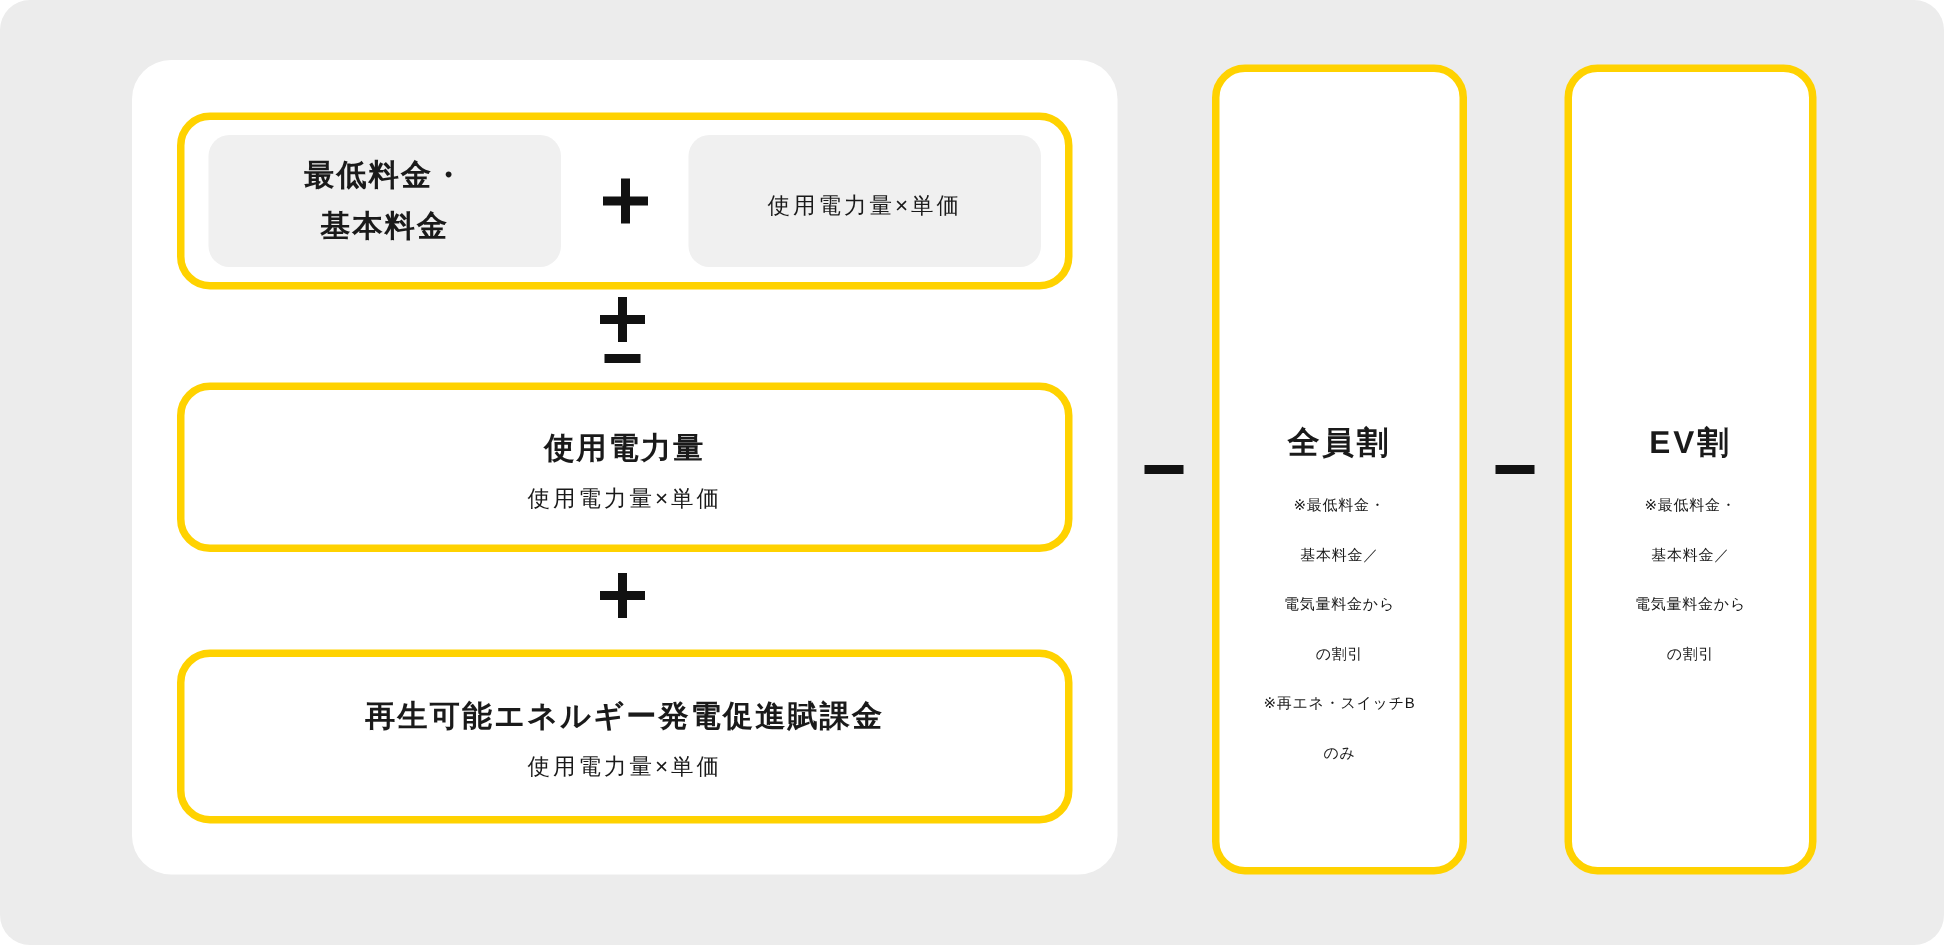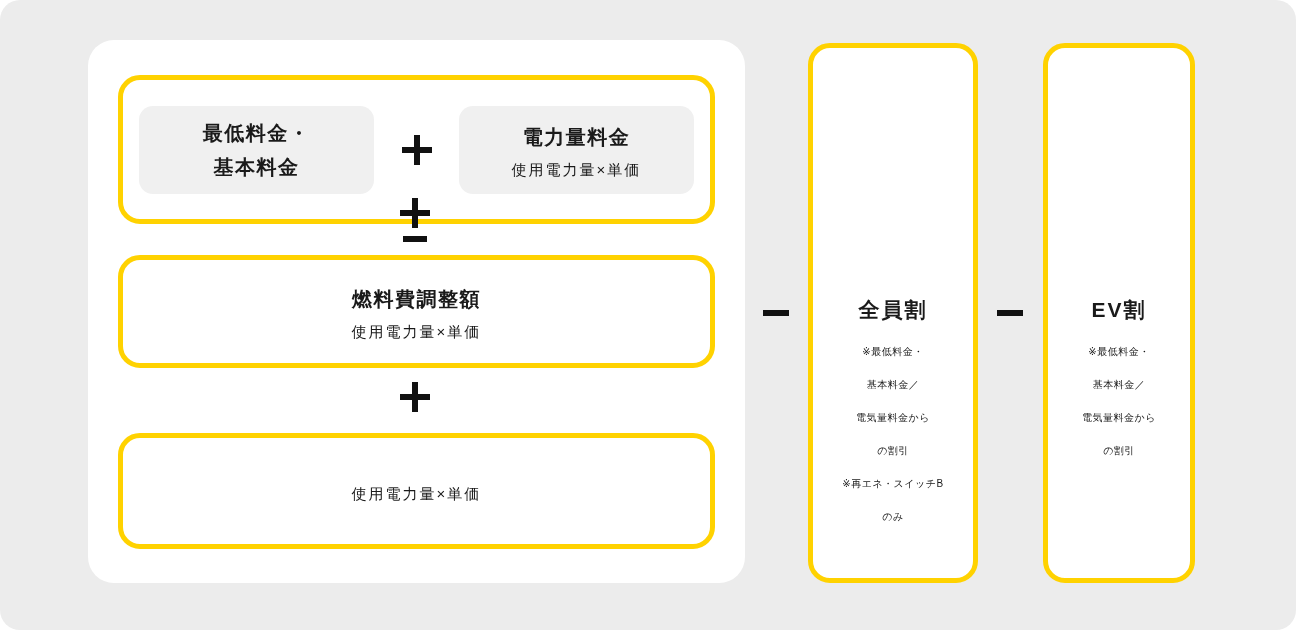--- a/index.html
+++ b/index.html
@@ -1,81 +1,81 @@
 <!DOCTYPE html>
 <html lang="ja"><head>
 <meta charset="utf-8">
 <style>
   html,body{margin:0;padding:0;background:#ffffff;}
   body{width:1296px;height:630px;font-family:"Liberation Sans","DejaVu Sans",sans-serif;color:#1a1a1a;}
   .canvas{position:relative;width:1296px;height:630px;background:#ffffff;overflow:hidden;}
   .bg-card{position:absolute;inset:0;background:#ececec;border-radius:20px;}
   .panel{position:absolute;left:88px;top:40px;width:657px;height:543px;background:#ffffff;border-radius:26px;}
   .ybox{position:absolute;box-sizing:border-box;border:5px solid #ffd200;border-radius:22px;background:#ffffff;}
-  .ybox1{left:30px;top:35px;width:597px;height:149px;display:flex;align-items:center;justify-content:space-between;padding:0 16px;box-sizing:border-box;}
+  .ybox1{left:30px;top:35px;width:597px;height:118px;display:flex;align-items:center;justify-content:space-between;padding:0 16px;box-sizing:border-box;}
   .ybox2{left:30px;top:215px;width:597px;height:113px;}
   .ybox3{left:30px;top:393px;width:597px;height:116px;}
   .vcenter{display:flex;flex-direction:column;align-items:center;justify-content:center;height:100%;}
   .gray-box{width:235px;height:88px;background:#f0f0f0;border-radius:14px;display:flex;flex-direction:column;align-items:center;justify-content:center;}
   .box-title{font-size:20px;font-weight:700;letter-spacing:1.5px;line-height:34px;text-align:center;white-space:pre-line;}
   .box-sub{font-size:15px;letter-spacing:2px;text-align:center;margin-top:7px;}
   
   .plus{position:relative;width:30px;height:30px;flex:0 0 auto;}
   .plus::before{content:"";position:absolute;left:0;top:12px;width:30px;height:6px;background:#111;}
   .plus::after{content:"";position:absolute;left:12px;top:0;width:6px;height:30px;background:#111;}
   .minus-bar{width:26px;height:6px;background:#111;}
   .pm-stack{position:absolute;left:312px;top:158px;width:30px;display:flex;flex-direction:column;align-items:center;}
   .pm-stack .minus-bar{margin-top:8px;width:24px;}
   .plus-mid{position:absolute;left:312px;top:342px;}
   .minus-sep{position:absolute;top:310px;}
   .minus-sep1{left:763px;}
   .minus-sep2{left:997px;}
   
   .tallbox{position:absolute;top:43px;height:540px;box-sizing:border-box;border:5px solid #ffd200;border-radius:22px;background:#ffffff;padding:233px 6px 0 6px;display:flex;flex-direction:column;align-items:center;}
   .tall1{left:808px;width:170px;}
-  .tall2{left:1043px;width:152px;}
-  .tall-title{font-size:21px;font-weight:700;letter-spacing:2px;line-height:30px;text-align:center;margin-top:14px;}
+  .tall2{left:1043px;width:168px;}
+  .tall-title{font-size:21px;font-weight:700;letter-spacing:2px;line-height:30px;text-align:center;}
   .tall-notes{margin-top:10px;font-size:10px;letter-spacing:0.5px;line-height:33px;text-align:center;white-space:pre-line;}
 </style>
 </head>
 <body>
 
 <div class="canvas">
   <div class="bg-card"></div>
 
   <div class="panel">
 
     <div class="ybox ybox1">
       <div class="gray-box">
         <div class="box-title">最低料金・
 基本料金</div>
       </div>
       <div class="plus" aria-label="＋"></div>
       <div class="gray-box">
-        <div class="box-title">電力量料金</div>
         <div class="box-sub">使用電力量×単価</div>
       </div>
     </div>
 
     <div class="pm-stack" aria-label="±">
       <div class="plus"></div>
       <div class="minus-bar"></div>
     </div>
 
     <div class="ybox ybox2">
       <div class="vcenter">
-        <div class="box-title">燃料費調整額</div>
+        <div class="box-title">使用電力量</div>
         <div class="box-sub">使用電力量×単価</div>
       </div>
     </div>
 
     <div class="plus plus-mid" aria-label="＋"></div>
 
     <div class="ybox ybox3">
       <div class="vcenter">
+        <div class="box-title">再生可能エネルギー発電促進賦課金</div>
         <div class="box-sub">使用電力量×単価</div>
       </div>
     </div>
   </div>
 
   <div class="minus-bar minus-sep minus-sep1" aria-label="−"></div>
 
   <div class="tallbox tall1">
     <div class="tall-title">全員割</div>
     <div class="tall-notes">※最低料金・

